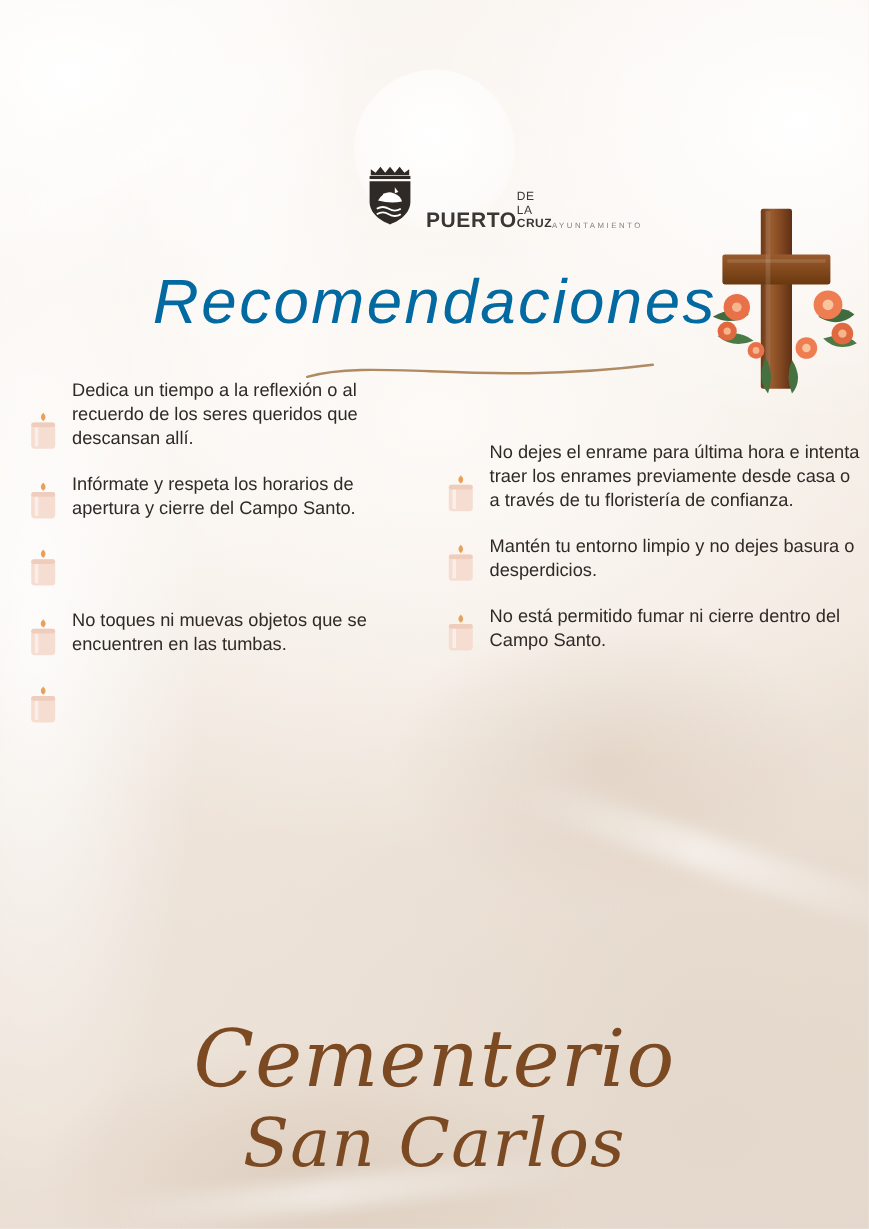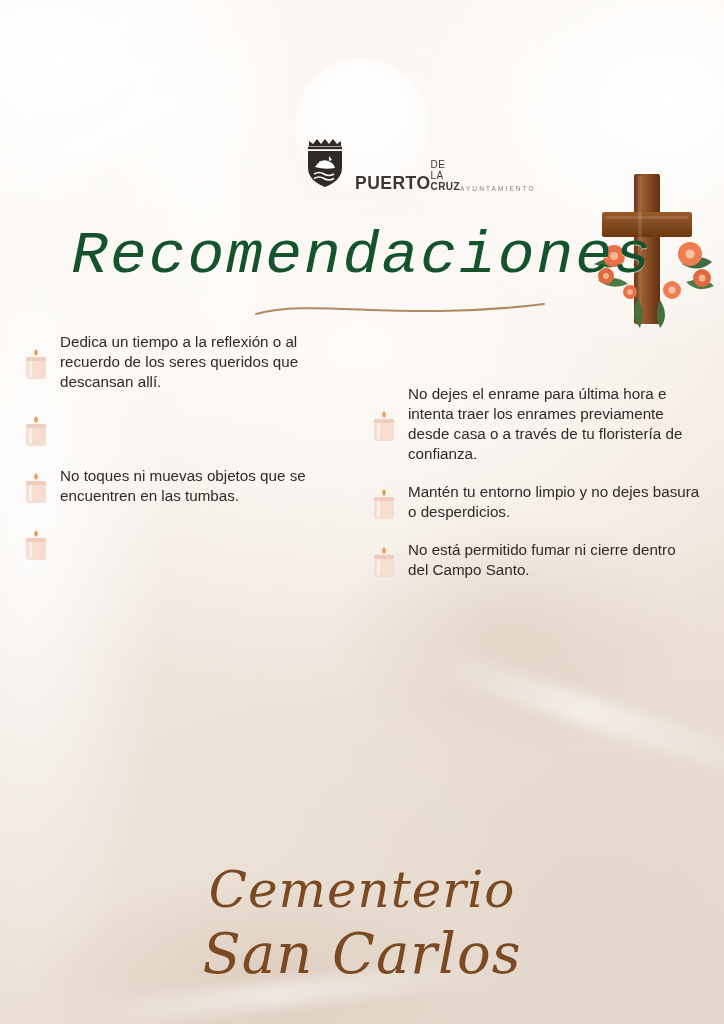--- a/index.html
+++ b/index.html
@@ -62,25 +62,25 @@
   .logo-sub .light { font-weight: normal; }
   .logo-tiny {
     font-size: 6.5px; letter-spacing: 2.1px; color: #8a8078; margin-top: 3px;
   }
 
   
   .script-title {
     position: absolute;
     left: 0; right: 0; top: 222px;
     text-align: center;
-    font-family: Liberation Mono, monospace;
+    font-family: Liberation Sans, sans-serif;
     font-style: italic;
-    font-size: 60px;
+    font-size: 52px;
     letter-spacing: 2px;
-    color: #14532d;
+    color: #0369a1;
     z-index: 3;
     text-shadow: 0 1px 0 rgba(255,255,255,.6);
   }
   .script-title .swash {
     display: inline-block;
     transform: scaleX(1.02);
   }
   .title-underline {
     position: absolute;
     left: 252px; top: 296px; width: 300px; height: 26px;
@@ -92,27 +92,26 @@
 
   
   .cols {
     position: absolute;
     top: 310px; left: 0; right: 0;
     display: flex;
     z-index: 3;
   }
   .col { width: 50%; }
   .col.left { padding: 6px 22px 0 22px; }
-  .col.right { padding: 58px 24px 0 8px; }
+  .col.right { padding: 58px 4px 0 8px; }
 
   .rec {
     display: flex;
-    align-items: center;
+    align-items: flex-end;
     margin-bottom: 18px;
-    margin-top: 16px;
   }
   .candle {
     flex: 0 0 auto;
     width: 28px; height: 34px;
     margin-right: 10px;
     margin-top: 4px;
   }
   .rec-text {
     font-size: 15.2px;
     line-height: 1.32;
@@ -123,21 +122,21 @@
   .bottom-name {
     position: absolute;
     left: 0; right: 0; bottom: 44px;
     text-align: center;
     font-family: "DejaVu Serif", serif;
     font-style: italic;
     color: #7b4a22;
     z-index: 3;
     line-height: .95;
   }
-  .bottom-name .l1 { display: block; font-size: 50px; letter-spacing: 1px; }
+  .bottom-name .l1 { display: block; font-size: 66px; letter-spacing: 1px; }
   .bottom-name .l2 { display: block; font-size: 56px; letter-spacing: 1px; margin-top: 12px; }
 </style>
 </head>
 <body>
 
 <div class="bg"></div>
 <div class="fold" style="left:-40px; top:120px; width:300px; height:26px; transform:rotate(-28deg);"></div>
 <div class="fold" style="left:-60px; top:60px; width:260px; height:18px; transform:rotate(-40deg);"></div>
 <div class="fold" style="left:420px; top:700px; width:360px; height:30px; transform:rotate(18deg);"></div>
 <div class="fold" style="left:80px; top:980px; width:420px; height:26px; transform:rotate(-6deg);"></div>
@@ -236,20 +235,31 @@
         <svg width="28" height="34" viewBox="0 0 28 34" aria-hidden="true">
           <path d="M14 2 q4 4 0 7 q-4 -3 0 -7Z" fill="#e8a05c"></path>
           <rect x="4" y="10" width="20" height="22" rx="3" fill="#f6ddd2"></rect>
           <rect x="4" y="10" width="20" height="4" rx="2" fill="#efcdbd"></rect>
           <rect x="7" y="14" width="3" height="16" fill="rgba(255,255,255,.5)"></rect>
         </svg>
       </span>
       <div class="rec-text">Dedica un tiempo a la reflexión o al recuerdo de los seres queridos que descansan allí.</div>
     </div>
 
+    <div class="rec">
+      <span class="candle">
+        <svg width="28" height="34" viewBox="0 0 28 34" aria-hidden="true">
+          <path d="M14 2 q4 4 0 7 q-4 -3 0 -7Z" fill="#e8a05c"></path>
+          <rect x="4" y="10" width="20" height="22" rx="3" fill="#f6ddd2"></rect>
+          <rect x="4" y="10" width="20" height="4" rx="2" fill="#efcdbd"></rect>
+          <rect x="7" y="14" width="3" height="16" fill="rgba(255,255,255,.5)"></rect>
+        </svg>
+      </span>
+      <div class="rec-text">Infórmate y respeta los horarios de apertura y cierre del Campo Santo.</div>
+    </div>
 
     <div class="rec">
       <span class="candle">
         <svg width="28" height="34" viewBox="0 0 28 34" aria-hidden="true">
           <path d="M14 2 q4 4 0 7 q-4 -3 0 -7Z" fill="#e8a05c"></path>
           <rect x="4" y="10" width="20" height="22" rx="3" fill="#f6ddd2"></rect>
           <rect x="4" y="10" width="20" height="4" rx="2" fill="#efcdbd"></rect>
           <rect x="7" y="14" width="3" height="16" fill="rgba(255,255,255,.5)"></rect>
         </svg>
       </span>

